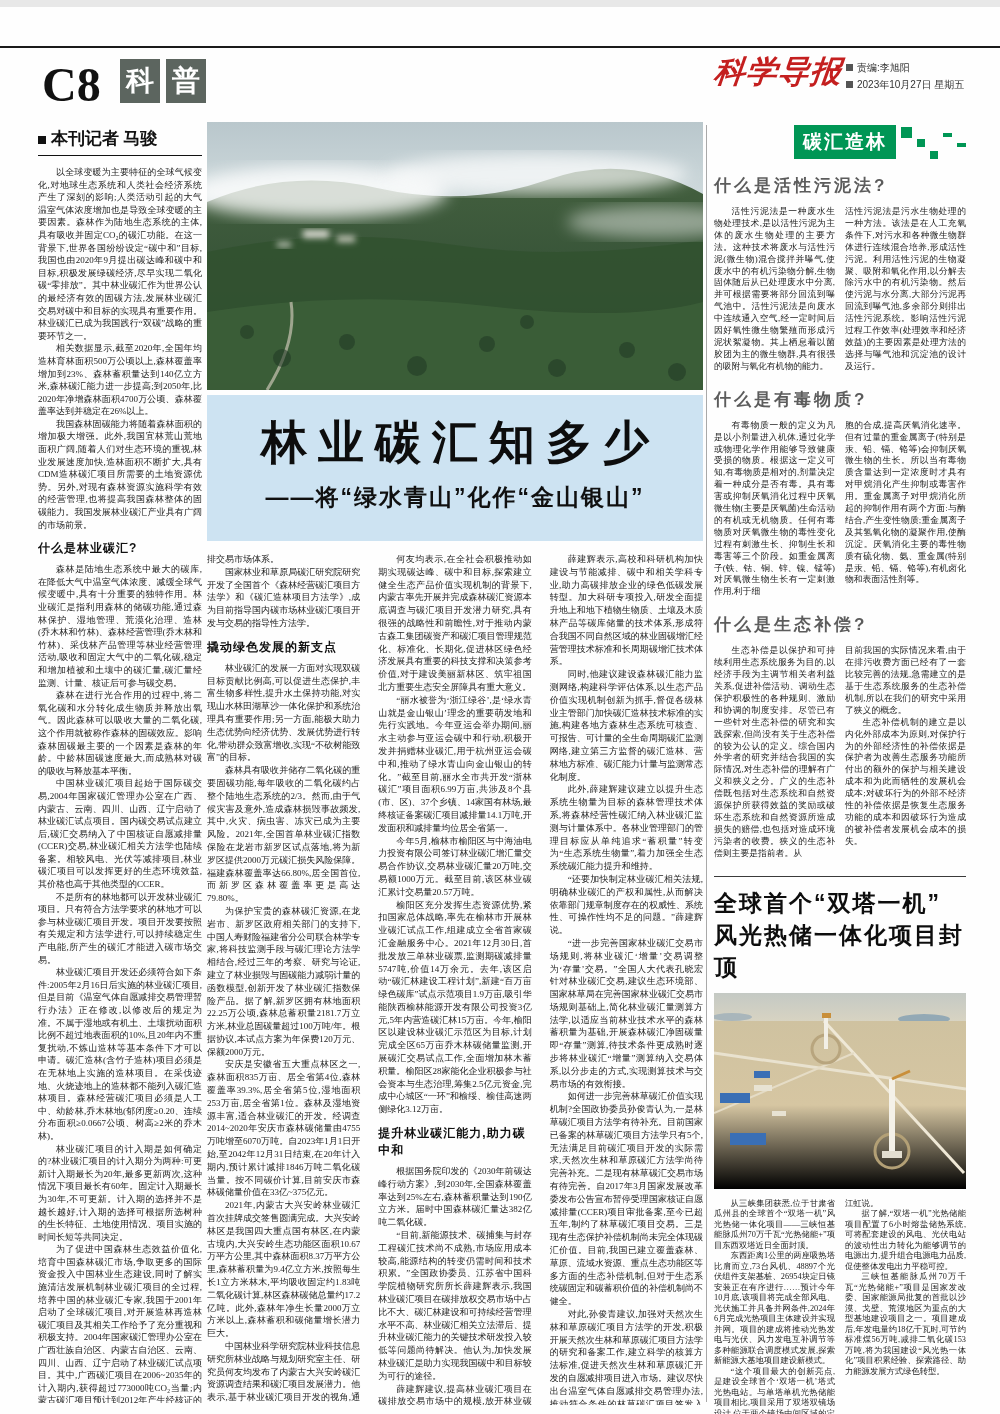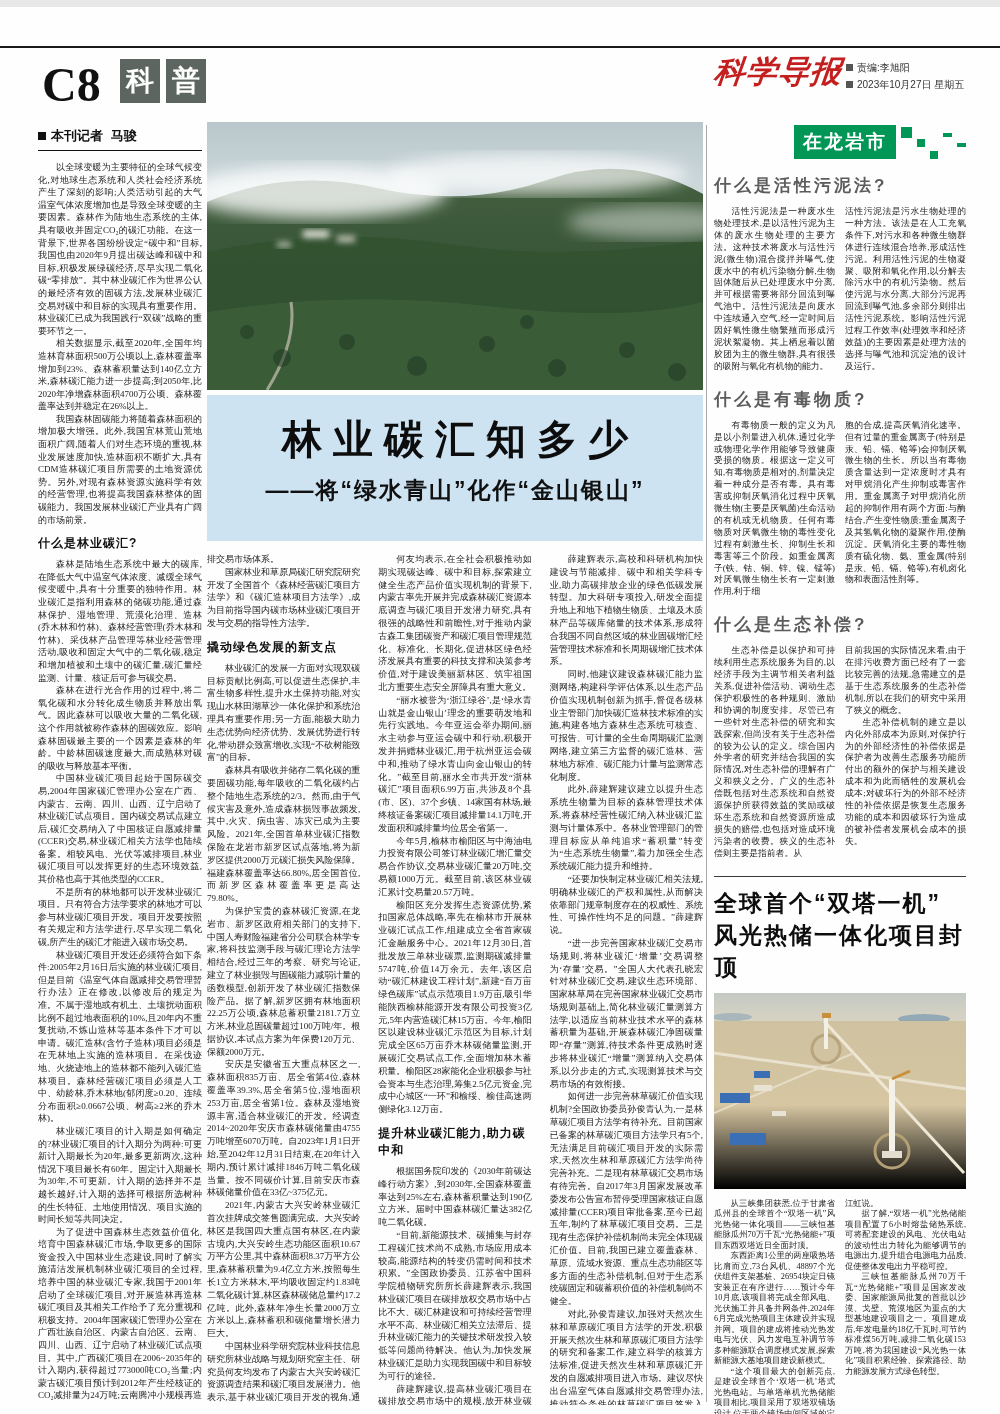--- a/index.html
+++ b/index.html
@@ -22,31 +22,31 @@
   .meta .sq{display:inline-block;width:7px;height:7px;background:#555;margin-right:4px;}
 
   
   p{margin:0;text-indent:2em;text-align:justify;}
   p.cont{text-indent:0;}
   h4{margin:9px 0 6px;font-family:"Liberation Sans",sans-serif;font-size:12px;color:#111;
      text-indent:0;letter-spacing:1px;}
 
   
   .col-left{position:absolute;left:38px;top:120px;width:164px;height:1276px;overflow:hidden;}
-  .byline{font-family:Liberation Mono, monospace;font-size:13px;font-weight:bold;color:#111;
+  .byline{font-family:Liberation Serif, serif;font-size:17px;font-weight:bold;color:#111;
           border-bottom:1.5px solid #111;padding-bottom:5px;margin-bottom:10px;}
   .byline .sq{display:inline-block;width:8px;height:8px;background:#111;margin-right:5px;}
   .col-left p{font-size:9px;line-height:12.6px;}
 
   
   .main-area{position:absolute;left:207px;top:115px;width:496px;}
   .photo-forest{width:496px;height:268px;display:block;}
   .headline-box{margin-top:5px;height:146px;background:#cde3f2;text-align:center;}
   .headline-box h1{margin:0;padding-top:17px;font-family:"Liberation Sans",sans-serif;
-      font-size:40px;font-weight:800;letter-spacing:11px;color:#0d0d0d;text-indent:11px;}
+      font-size:46px;font-weight:800;letter-spacing:11px;color:#0d0d0d;text-indent:11px;}
   .headline-box h2{margin:8px 0 0;font-family:"Liberation Sans",sans-serif;font-size:23px;
       font-weight:600;letter-spacing:2px;color:#101010;}
   .three-cols{display:flex;gap:18px;margin-top:12px;height:852px;overflow:hidden;}
   .tcol{flex:1;min-width:0;}
   .tcol p{font-size:9px;line-height:12.8px;}
 
   
   .vrule{position:absolute;left:706px;top:118px;height:1277px;border-left:1px solid #a9a9a9;}
   .right-area{position:absolute;left:714px;top:118px;width:252px;}
   .qa-badge-row{display:flex;justify-content:flex-end;align-items:flex-start;gap:5px;margin-bottom:4px;}
@@ -93,21 +93,21 @@
   <div class="col-left">
     <div class="byline"><span class="sq"></span><span>本刊记者  马骏</span></div>
     <div>
         <p>以全球变暖为主要特征的全球气候变化,对地球生态系统和人类社会经济系统产生了深刻的影响;人类活动引起的大气温室气体浓度增加也是导致全球变暖的主要因素。森林作为陆地生态系统的主体,具有吸收并固定CO₂的碳汇功能。在这一背景下,世界各国纷纷设定“碳中和”目标,我国也由2020年9月提出碳达峰和碳中和目标,积极发展绿碳经济,尽早实现二氧化碳“零排放”。其中林业碳汇作为世界公认的最经济有效的固碳方法,发展林业碳汇交易对碳中和目标的实现具有重要作用。林业碳汇已成为我国践行“双碳”战略的重要环节之一。</p>
         <p>相关数据显示,截至2020年,全国年均造林育林面积500万公顷以上,森林覆盖率增加到23%、森林蓄积量达到140亿立方米,森林碳汇能力进一步提高;到2050年,比2020年净增森林面积4700万公顷、森林覆盖率达到并稳定在26%以上。</p>
         <p>我国森林固碳能力将随着森林面积的增加极大增强。此外,我国宜林荒山荒地面积广阔,随着人们对生态环境的重视,林业发展速度加快,造林面积不断扩大,具有CDM造林碳汇项目所需要的土地资源优势。另外,对现有森林资源实施科学有效的经营管理,也将提高我国森林整体的固碳能力。我国发展林业碳汇产业具有广阔的市场前景。</p>
         <h4>什么是林业碳汇?</h4>
         <p>森林是陆地生态系统中最大的碳库,在降低大气中温室气体浓度、减缓全球气候变暖中,具有十分重要的独特作用。林业碳汇是指利用森林的储碳功能,通过森林保护、湿地管理、荒漠化治理、造林(乔木林和竹林)、森林经营管理(乔木林和竹林)、采伐林产品管理等林业经营管理活动,吸收和固定大气中的二氧化碳,稳定和增加植被和土壤中的碳汇量,碳汇量经监测、计量、核证后可参与碳交易。</p>
         <p>森林在进行光合作用的过程中,将二氧化碳和水分转化成生物质并释放出氧气。因此森林可以吸收大量的二氧化碳,这个作用就被称作森林的固碳效应。影响森林固碳最主要的一个因素是森林的年龄。中龄林固碳速度最大,而成熟林对碳的吸收与释放基本平衡。</p>
         <p>中国林业碳汇项目起始于国际碳交易,2004年国家碳汇管理办公室在广西、内蒙古、云南、四川、山西、辽宁启动了林业碳汇试点项目。国内碳交易试点建立后,碳汇交易纳入了中国核证自愿减排量(CCER)交易,林业碳汇相关方法学也陆续备案。相较风电、光伏等减排项目,林业碳汇项目可以发挥更好的生态环境效益,其价格也高于其他类型的CCER。</p>
-        <p>不是所有的林地都可以开发林业碳汇项目。只有符合方法学要求的林地才可以参与林业碳汇项目开发。项目开发要按照有关规定和方法学进行,尽早实现二氧化碳,所产生的碳汇才能进入碳市场交易。</p>
+        <p>不是所有的林地都可以开发林业碳汇项目。只有符合方法学要求的林地才可以参与林业碳汇项目开发。项目开发要按照有关规定和方法学进行,可以持续稳定生产电能,所产生的碳汇才能进入碳市场交易。</p>
         <p>林业碳汇项目开发还必须符合如下条件:2005年2月16日后实施的林业碳汇项目,但是目前《温室气体自愿减排交易管理暂行办法》正在修改,以修改后的规定为准。不属于湿地或有机土、土壤扰动面积比例不超过地表面积的10%,且20年内不重复扰动,不炼山造林等基本条件下才可以申请。碳汇造林(含竹子造林)项目必须是在无林地上实施的造林项目。在采伐迹地、火烧迹地上的造林都不能列入碳汇造林项目。森林经营碳汇项目必须是人工中、幼龄林,乔木林地(郁闭度≥0.20、连续分布面积≥0.0667公顷、树高≥2米的乔木林)。</p>
         <p>林业碳汇项目的计入期是如何确定的?林业碳汇项目的计入期分为两种:可更新计入期最长为20年,最多更新两次,这种情况下项目最长有60年。固定计入期最长为30年,不可更新。计入期的选择并不是越长越好,计入期的选择可根据所选树种的生长特征、土地使用情况、项目实施的时间长短等共同决定。</p>
         <p>为了促进中国森林生态效益价值化,培育中国森林碳汇市场,争取更多的国际资金投入中国林业生态建设,同时了解实施清洁发展机制林业碳汇项目的全过程,培养中国的林业碳汇专家,我国于2001年启动了全球碳汇项目,对开展造林再造林碳汇项目及其相关工作给予了充分重视和积极支持。2004年国家碳汇管理办公室在广西壮族自治区、内蒙古自治区、云南、四川、山西、辽宁启动了林业碳汇试点项目。其中,广西碳汇项目在2006~2035年的计入期内,获得超过773000吨CO₂当量;内蒙古碳汇项目预计到2012年产生经核证的CO₂减排量为24万吨;云南腾冲小规模再造林碳汇项目预计在30年的计入期内吸收17万吨CO₂,这三个碳汇项目总的吸收量将达到118.3万吨CO₂。</p>
       </div>
   </div>
 
   <div class="main-area">
     <svg class="photo-forest" viewBox="0 0 496 268" preserveAspectRatio="none">
       <defs>
         <linearGradient id="sky" x1="0" y1="0" x2="0" y2="1">
@@ -189,21 +189,21 @@
           <p>如何进一步完善林草碳汇价值实现机制?全国政协委员孙俊青认为,一是林草碳汇项目方法学有待补充。目前国家已备案的林草碳汇项目方法学只有5个,无法满足目前碳汇项目开发的实际需求,天然次生林和草原碳汇方法学尚待完善补充。二是现有林草碳汇交易市场有待完善。自2017年3月国家发展改革委发布公告宣布暂停受理国家核证自愿减排量(CCER)项目审批备案,至今已超五年,制约了林草碳汇项目交易。三是现有生态保护补偿机制尚未完全体现碳汇价值。目前,我国已建立覆盖森林、草原、流域水资源、重点生态功能区等多方面的生态补偿机制,但对于生态系统碳固定和碳蓄积价值的补偿机制尚不健全。</p>
           <p>对此,孙俊青建议,加强对天然次生林和草原碳汇项目方法学的开发,积极开展天然次生林和草原碳汇项目方法学的研究和备案工作,建立科学的核算方法标准,促进天然次生林和草原碳汇开发的自愿减排项目进入市场。建议尽快出台温室气体自愿减排交易管理办法,推动符合条件的林草碳汇项目签发入市,在全国范围内开展交易,将社会资金引入到林草行业,反哺造林种草、生态保护以及科学经营,有效拓宽生态产品价值实现路径。</p>
         </div>
     </div>
   </div>
 
   <div class="vrule"></div>
 
   <div class="right-area">
     <div class="qa-badge-row">
-      <span class="qa-badge">在龙岩市</span>
+      <span class="qa-badge">碳汇造林</span>
       <span class="qa-sq s1"></span>
       <span class="qa-sq s2"></span>
       <span class="qa-sq s3"></span>
       <span class="qa-sq s4"></span>
       <span class="qa-sq s5"></span>
     </div>
 
     <div class="qa-item">
       <div class="qa-q">什么是活性污泥法?</div>
       <div class="qa-cols">

